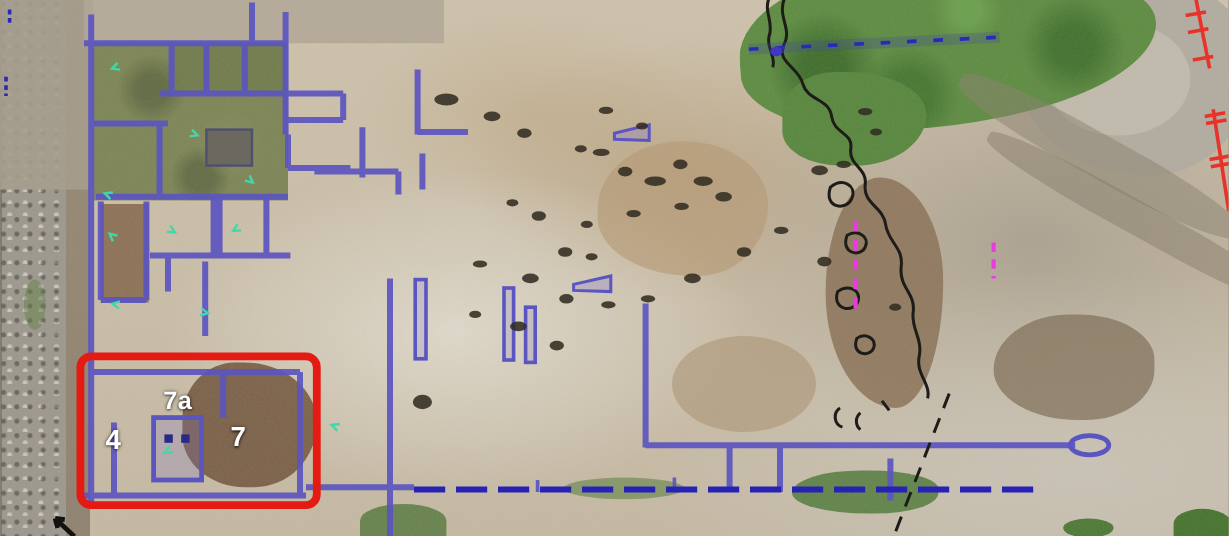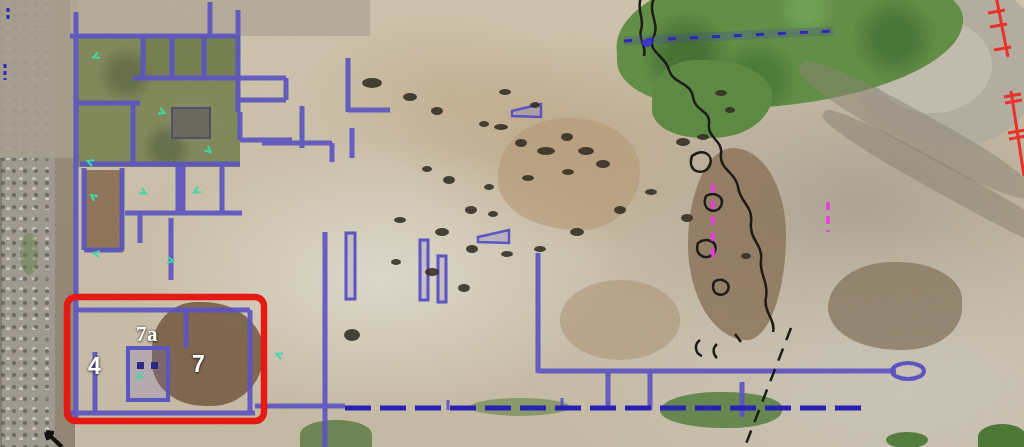--- a/index.html
+++ b/index.html
@@ -87,21 +87,21 @@
   .basin{fill:rgba(120,110,200,.22);stroke:var(--wall_blue,#5b55c0);stroke-width:4;}
   .basin-dot{fill:#2a2a86;}
   .court-basin{fill:#6b685f;stroke:#50506e;stroke-width:2;}
   .highlight{fill:none;stroke:var(--highlight_red,#e51a12);stroke-width:6.5;}
   .blackarrow{stroke:#14120f;stroke-width:4;fill:none;}
 
   .room-label{
     position:absolute;color:var(--label_white,#fff);font-weight:bold;font-size:21px;line-height:1;
     text-shadow:0 0 3px rgba(0,0,0,.6),0 1px 2px rgba(0,0,0,.5);letter-spacing:.5px;
   }
-  .lbl-7a{left:136px;top:324px;font-family:Liberation Serif, serif;}
+  .lbl-7a{left:136px;top:324px;}
   .lbl-4{left:88px;top:355px;font-size:23px;}
   .lbl-7{left:192px;top:353px;font-size:23px;}
 </style>
 </head>
 <body>
 
 <div class="scene">
 
   <div class="layer soil"></div>
   <div class="layer road"></div>

